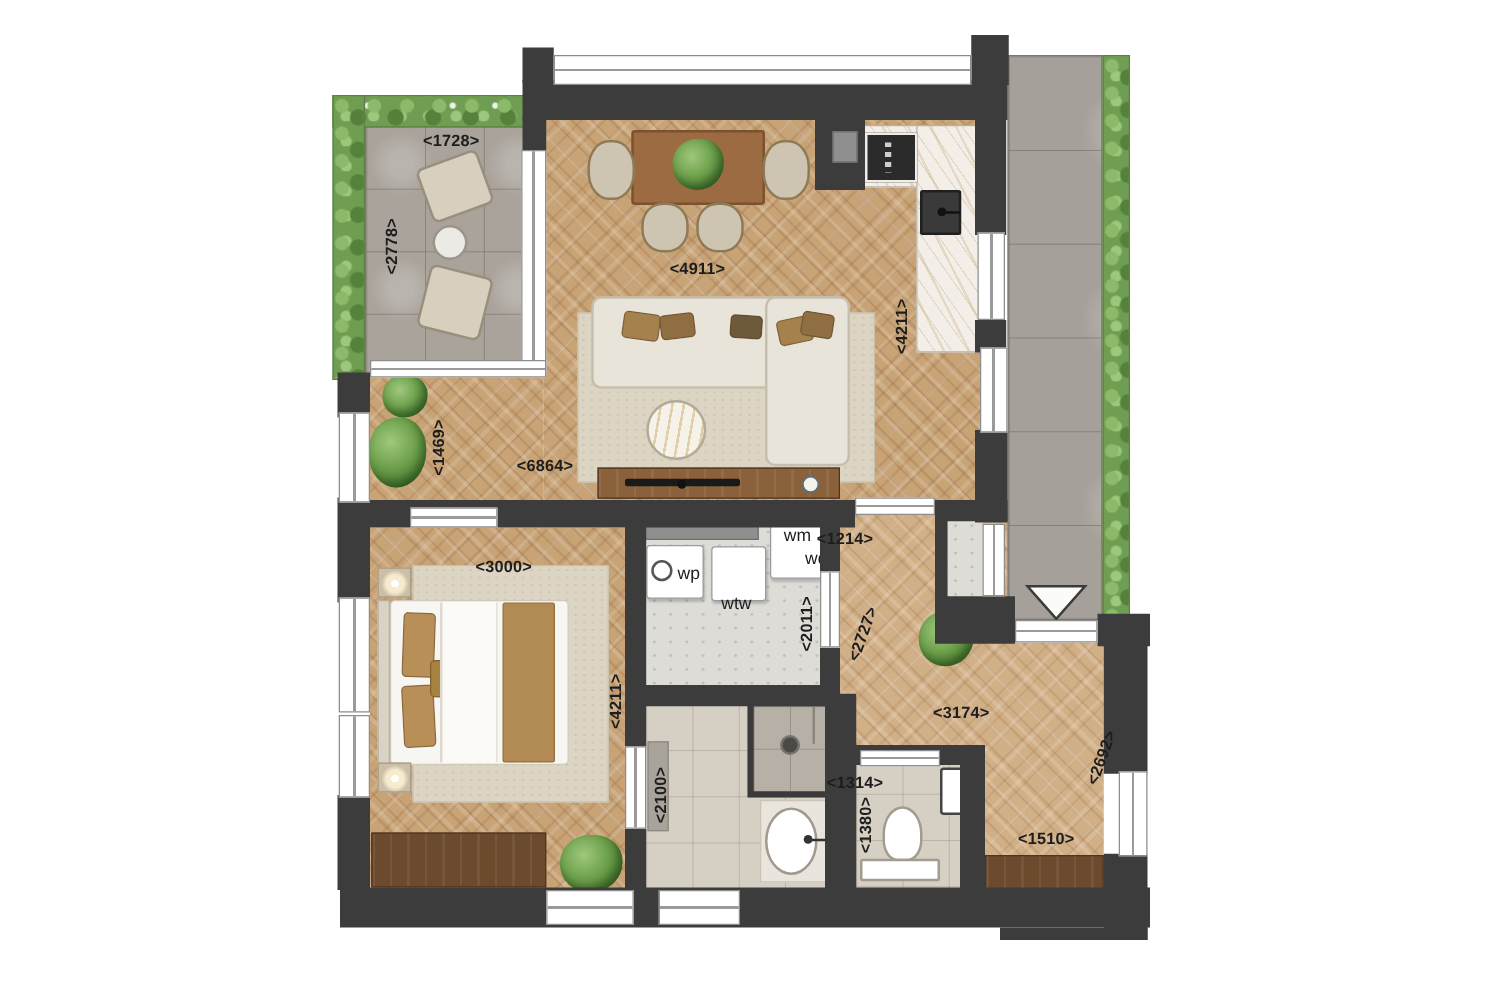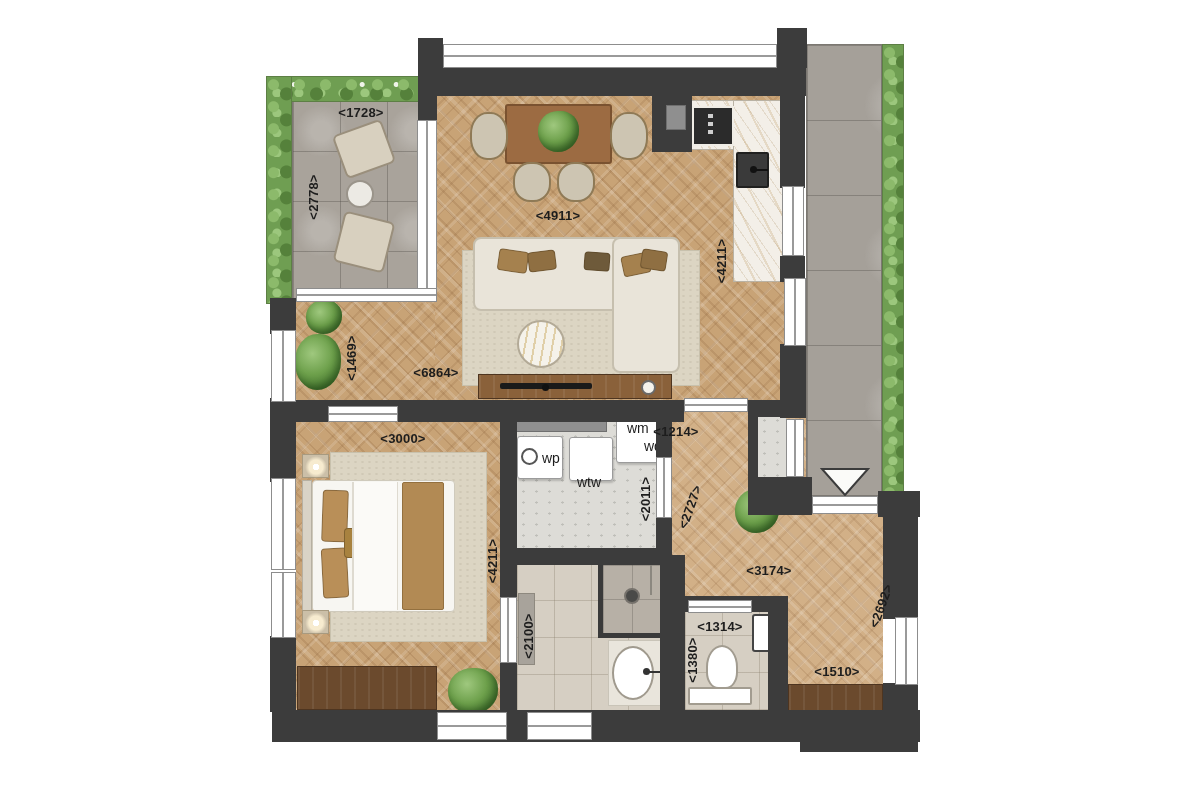--- a/index.html
+++ b/index.html
@@ -235,25 +235,25 @@
   <div class="wn v" style="left:656px;top:457px;width:16px;height:61px"></div>
   <div class="wn v" style="left:500px;top:597px;width:17px;height:66px"></div>
   <div class="wn h" style="left:688px;top:600px;width:64px;height:13px"></div>
 
   <div class="dim" style="left:361px;top:112px">&lt;1728&gt;</div>
   <div class="dim v" style="left:313px;top:197px">&lt;2778&gt;</div>
   <div class="dim" style="left:558px;top:215px">&lt;4911&gt;</div>
   <div class="dim v" style="left:721px;top:261px">&lt;4211&gt;</div>
   <div class="dim v" style="left:351px;top:358px">&lt;1469&gt;</div>
   <div class="dim" style="left:436px;top:372px">&lt;6864&gt;</div>
-  <div class="dim" style="left:403px;top:438px">&lt;3000&gt;</div>
+  <div class="dim" style="left:403px;top:453px">&lt;3000&gt;</div>
   <div class="dim v" style="left:492px;top:561px">&lt;4211&gt;</div>
   <div class="dim v" style="left:645px;top:499px">&lt;2011&gt;</div>
   <div class="dim" style="left:676px;top:431px">&lt;1214&gt;</div>
   <div class="dim t" style="left:690px;top:507px">&lt;2727&gt;</div>
   <div class="dim" style="left:769px;top:570px">&lt;3174&gt;</div>
   <div class="dim t" style="left:881px;top:606px">&lt;2692&gt;</div>
   <div class="dim" style="left:837px;top:671px">&lt;1510&gt;</div>
   <div class="dim v" style="left:528px;top:636px">&lt;2100&gt;</div>
-  <div class="dim" style="left:720px;top:626px">&lt;1314&gt;</div>
+  <div class="dim" style="left:684px;top:626px">&lt;1314&gt;</div>
   <div class="dim v" style="left:692px;top:660px">&lt;1380&gt;</div>
 
 </div>
 
 </body></html>

